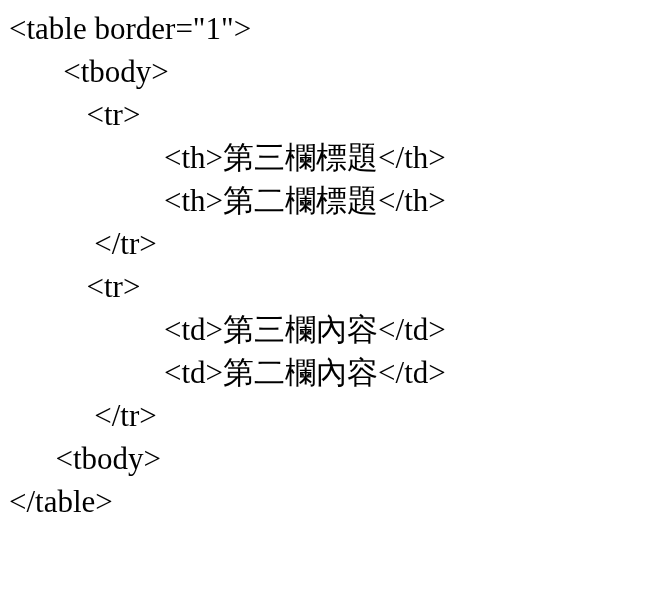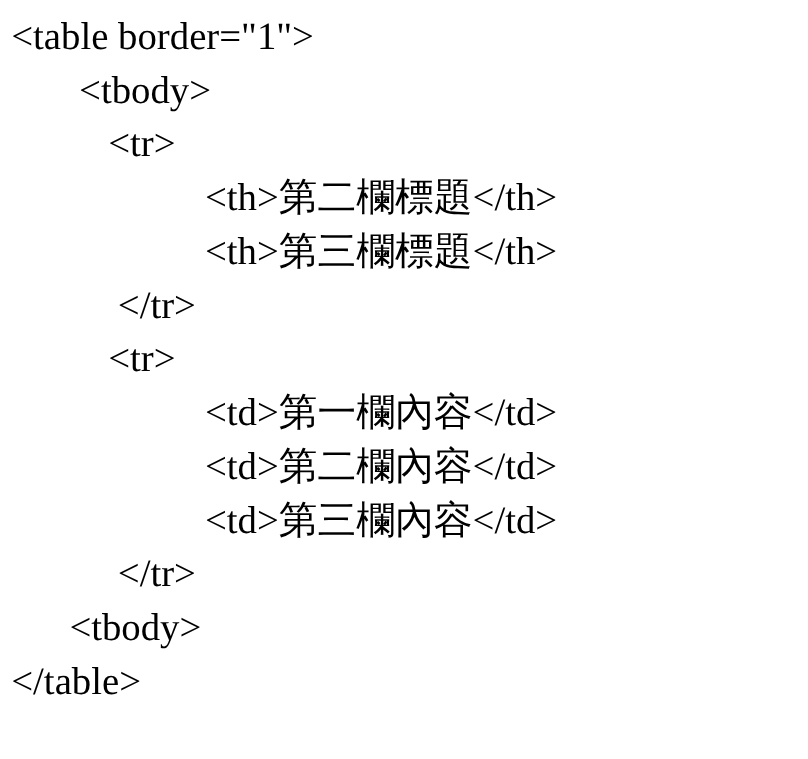--- a/index.html
+++ b/index.html
@@ -27,23 +27,22 @@
     height: 43px;
   }
 </style>
 </head>
 <body style="background: rgb(255, 255, 255);">
 
 <div class="code-snippet" style="color: rgb(0, 0, 0);">
   <div class="code-line">&lt;table border="1"&gt;</div>
   <div class="code-line">       &lt;tbody&gt;</div>
   <div class="code-line">          &lt;tr&gt;</div>
+  <div class="code-line">                    &lt;th&gt;第三欄標題&lt;/th&gt;</div>
   <div class="code-line">                    &lt;th&gt;第二欄標題&lt;/th&gt;</div>
-  <div class="code-line">                    &lt;th&gt;第三欄標題&lt;/th&gt;</div>
   <div class="code-line">           &lt;/tr&gt;</div>
   <div class="code-line">          &lt;tr&gt;</div>
-  <div class="code-line">                    &lt;td&gt;第一欄內容&lt;/td&gt;</div>
+  <div class="code-line">                    &lt;td&gt;第三欄內容&lt;/td&gt;</div>
   <div class="code-line">                    &lt;td&gt;第二欄內容&lt;/td&gt;</div>
-  <div class="code-line">                    &lt;td&gt;第三欄內容&lt;/td&gt;</div>
   <div class="code-line">           &lt;/tr&gt;</div>
   <div class="code-line">      &lt;tbody&gt;</div>
   <div class="code-line">&lt;/table&gt;</div>
 </div>
 
 </body></html>

